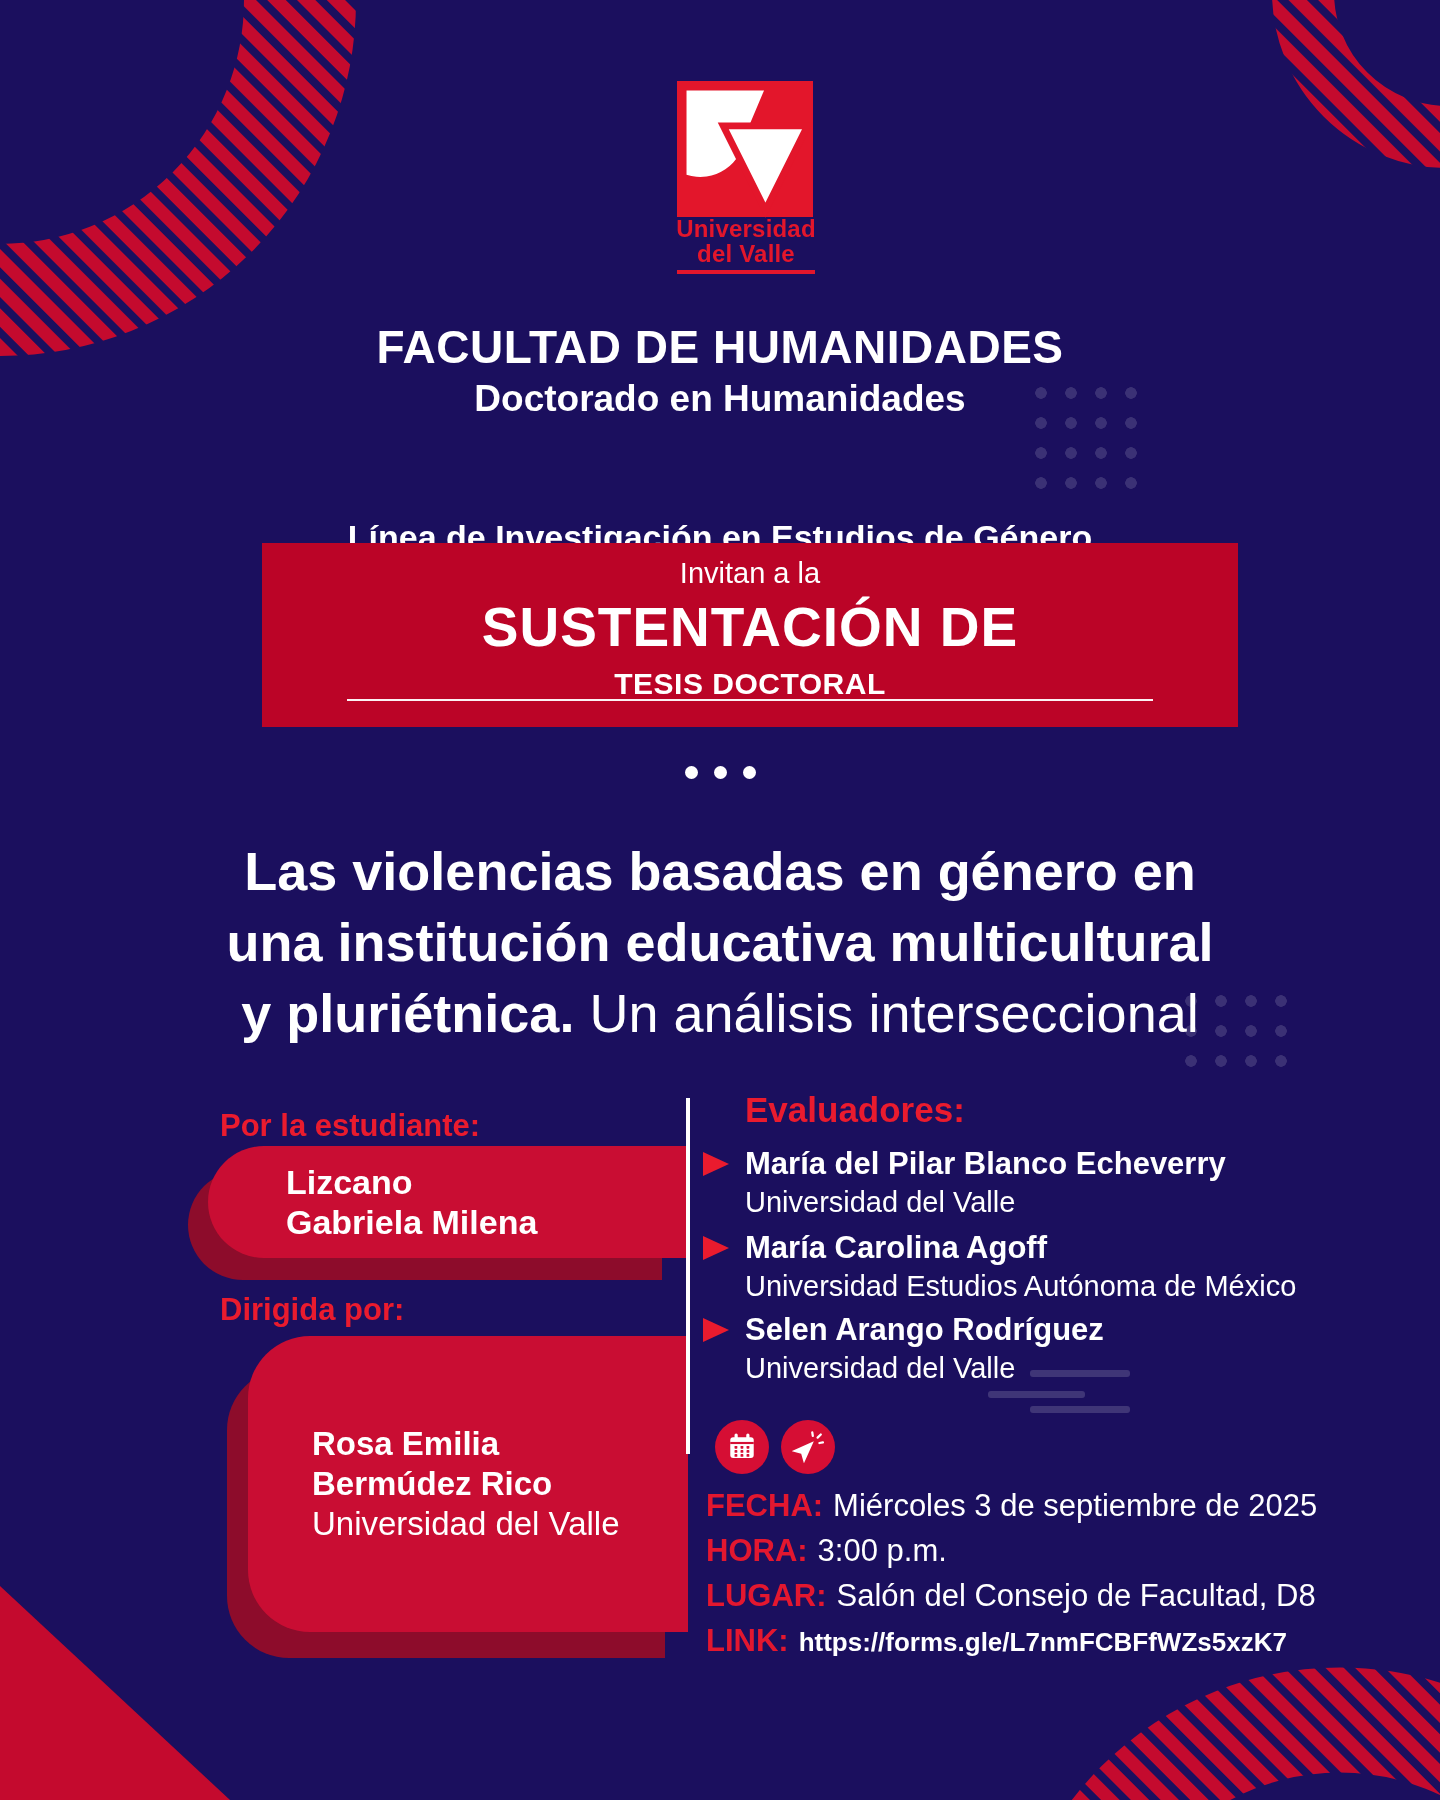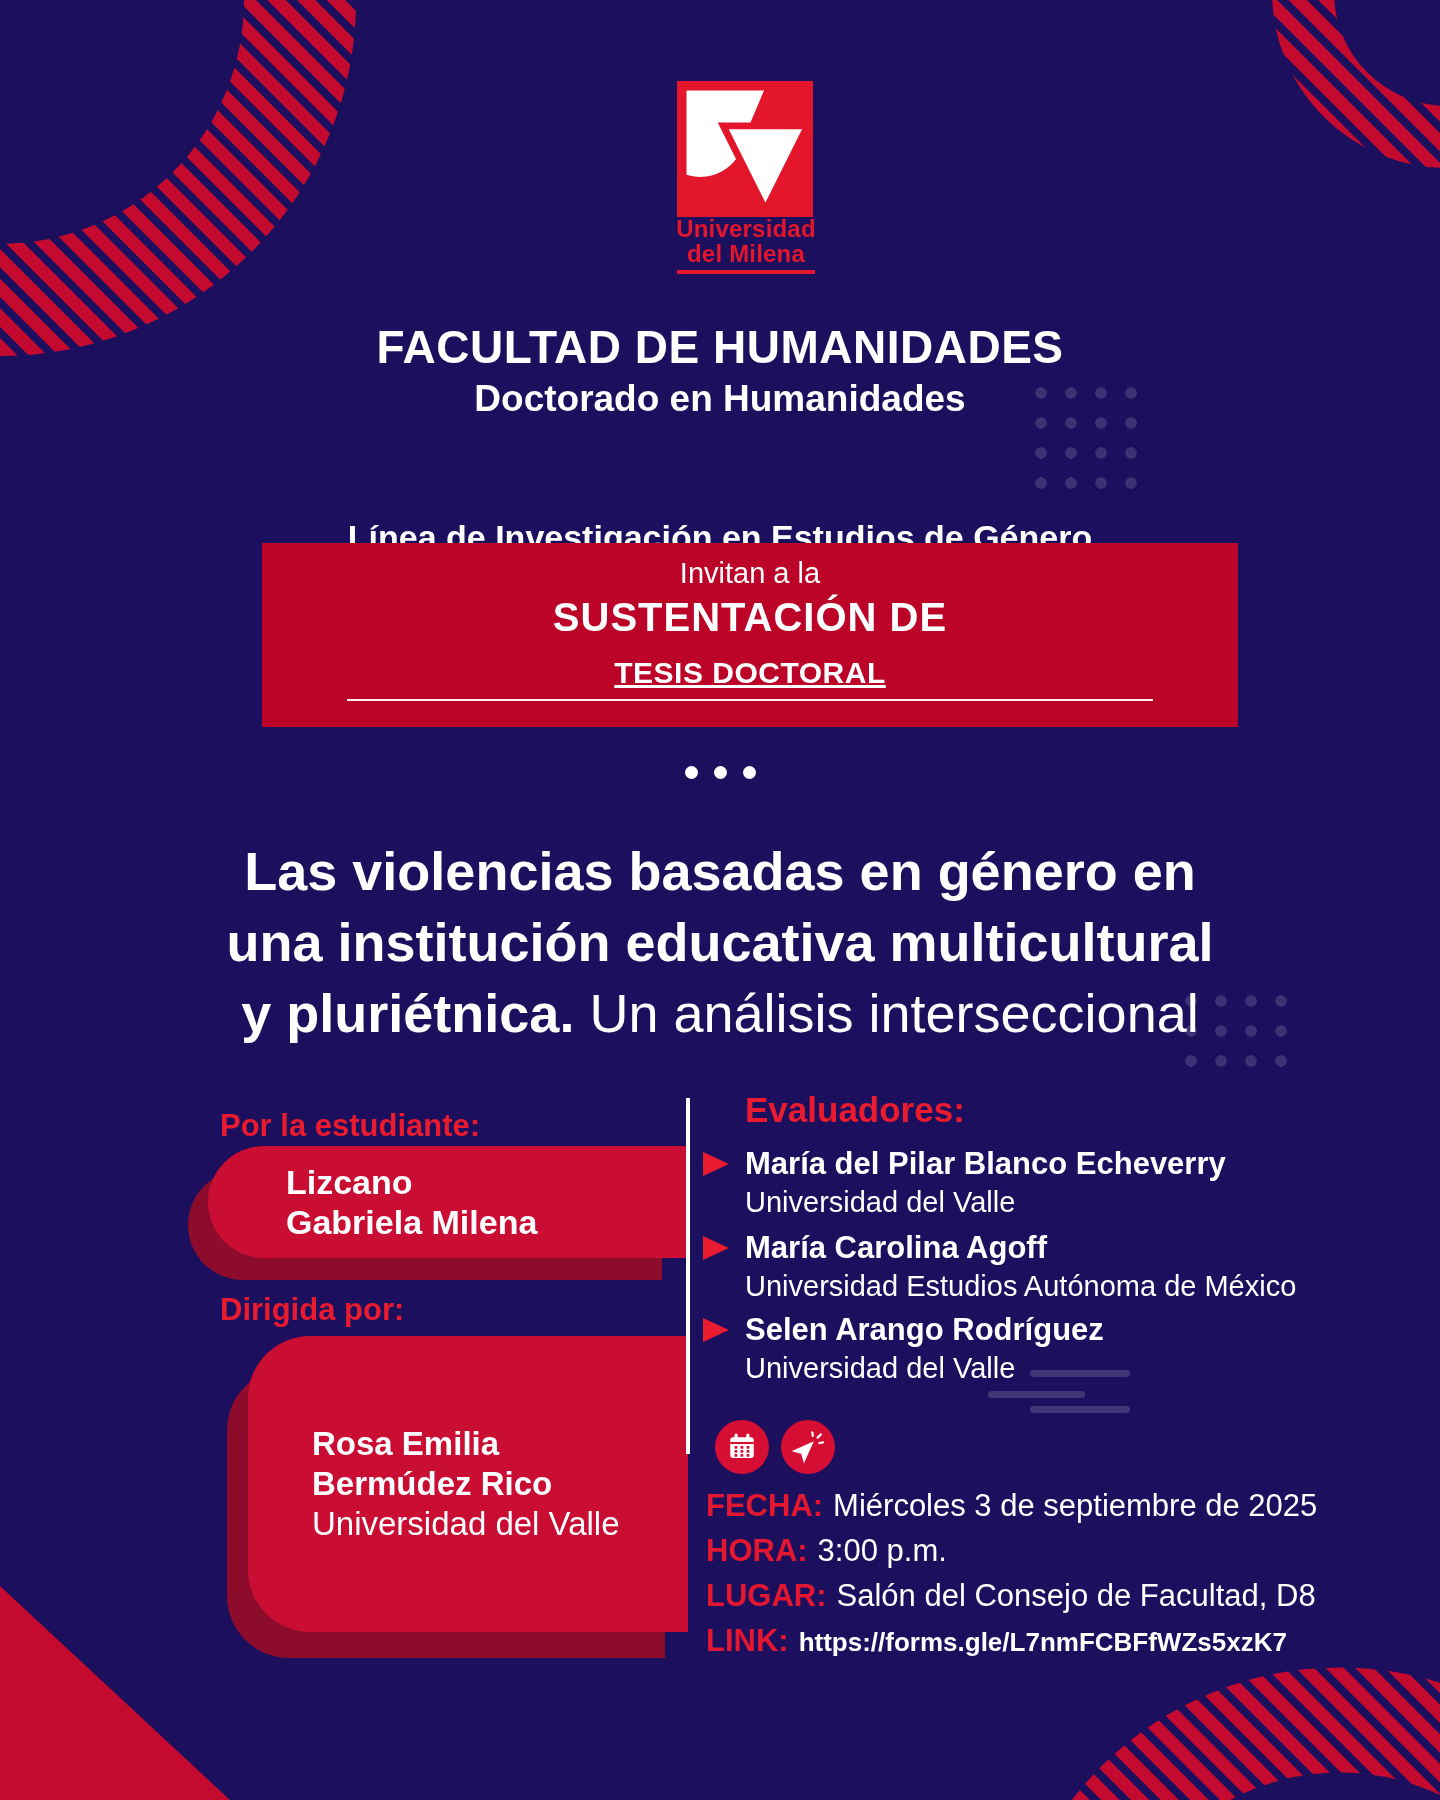--- a/index.html
+++ b/index.html
@@ -33,22 +33,22 @@
   .center-text{left:0;right:0;text-align:center;}
   .faculty{top:320px;font-size:46px;font-weight:800;letter-spacing:0.5px;}
   .program{top:378px;font-size:37px;font-weight:700;}
   .research{top:506px;font-size:34px;font-weight:700;margin-top:12px;}
   
   .banner{
     left:262px;top:543px;width:976px;height:184px;background:#bb0427;
     display:flex;flex-direction:column;align-items:center;
   }
   .banner-intro{margin-top:14px;font-size:29px;font-weight:400;}
-  .banner-main{margin-top:5px;font-size:40px;font-weight:800;letter-spacing:1px;}
-  .banner-sub{margin-top:16px;font-size:30px;font-weight:800;letter-spacing:0.5px;text-decoration:underline;}
+  .banner-main{margin-top:5px;font-size:55px;font-weight:800;letter-spacing:1px;}
+  .banner-sub{margin-top:8px;font-size:30px;font-weight:800;letter-spacing:0.5px;}
   .banner-line{position:absolute;bottom:26px;left:50%;transform:translateX(-50%);
     width:806px;height:2px;background:rgba(255,255,255,0.95);}
   
   .sep-dots{top:766px;left:0;right:0;display:flex;justify-content:center;gap:16px;}
   .sep-dots span{width:13px;height:13px;border-radius:50%;background:#ffffff;display:block;}
   
   .thesis{top:836px;font-size:54px;line-height:71px;font-weight:800;z-index:2;}
   .thesis .light{font-weight:500;}
   
   .red-label{color:#ea1b2e;font-weight:800;font-size:31px;}
@@ -131,21 +131,21 @@
   <div class="dotgrid dotgrid-a"></div>
   <div class="dotgrid dotgrid-b"></div>
 
   <svg class="abs logo-square" viewBox="0 0 100 100">
     <rect x="0" y="0" width="100" height="100" fill="#e3162b"></rect>
     <path d="M7 7 H64 L50 40 A33 33 0 0 1 7 69 Z" fill="#ffffff"></path>
     <polygon points="34,33 96,33 65,95" fill="#ffffff" stroke="#e3162b" stroke-width="5"></polygon>
   </svg>
   <div class="abs logo-text">
     <div>Universidad</div>
-    <div>del Milena</div>
+    <div>del Valle</div>
   </div>
   <div class="abs logo-underline"></div>
 
   <div class="abs center-text faculty">FACULTAD DE HUMANIDADES</div>
   <div class="abs center-text program">Doctorado en Humanidades</div>
   <div class="abs center-text research">Línea de Investigación en Estudios de Género</div>
 
   <div class="abs banner">
     <div class="banner-intro">Invitan a la</div>
     <div class="banner-main">SUSTENTACIÓN DE</div>

